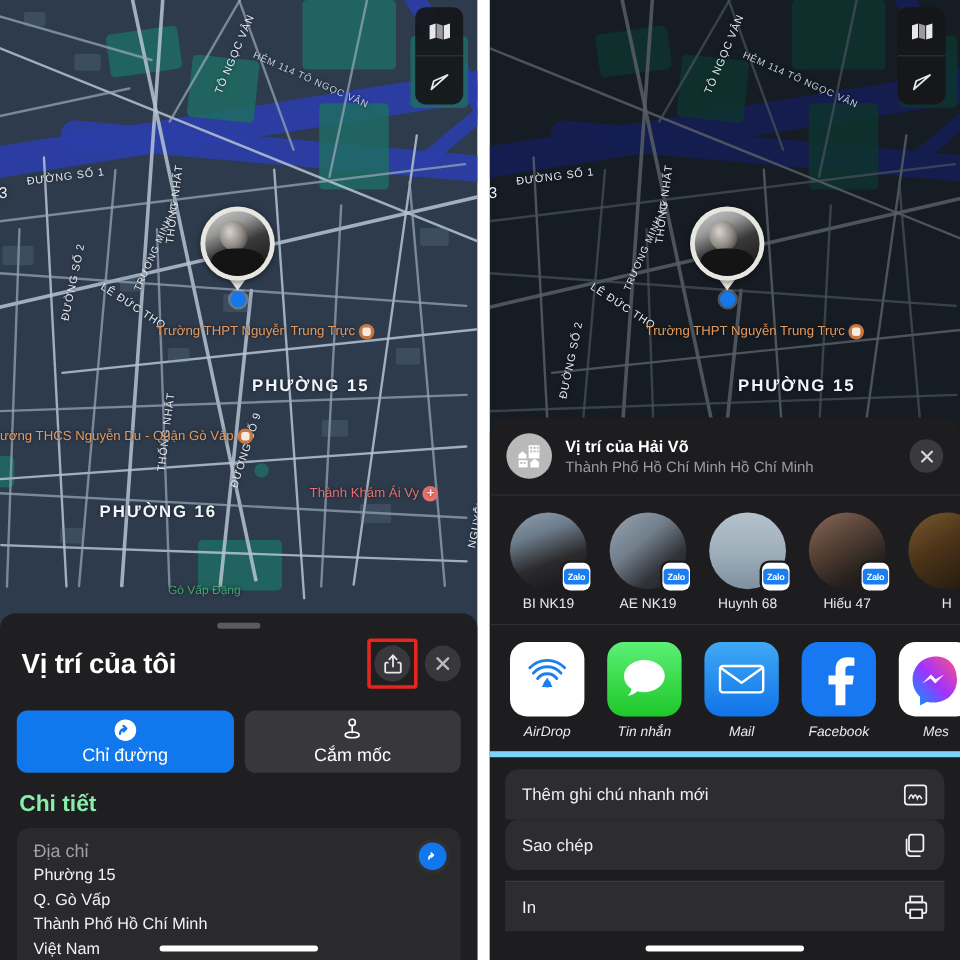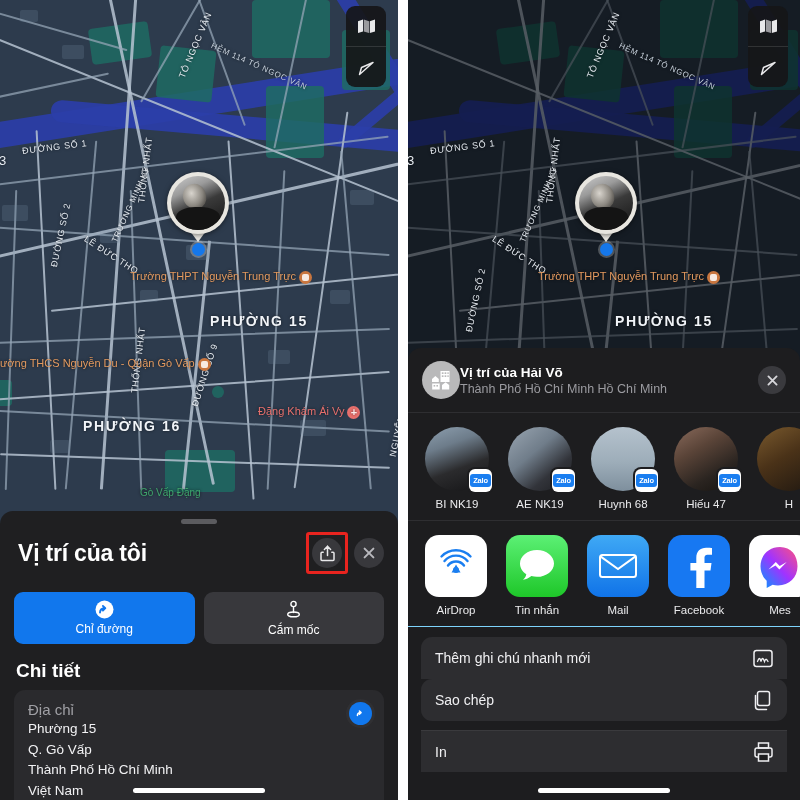--- a/index.html
+++ b/index.html
@@ -75,58 +75,58 @@
   .sheet-title-row { display:flex; align-items:center; padding:8px 14px 0 18px; }
   .sheet-title { font-size:23px; font-weight:700; color:#fff; flex:1; letter-spacing:-.2px;}
   .circ-btn { width:30px; height:30px; border-radius:50%; background:#38383c; display:flex;
               align-items:center; justify-content:center; }
   .share-hl { border:3px solid #e8241f; border-radius:3px; padding:3px; margin-right:6px; }
 
   .act-row { display:flex; gap:9px; padding:18px 14px 0 14px; }
   .act { flex:1; height:52px; border-radius:9px; background:#38383c; display:flex; flex-direction:column;
          align-items:center; justify-content:center; gap:3px; }
   .act.primary { background:#1177ed; }
-  .act .lbl { font-size:12px; color:#fff; }
-
-  .sec-title { font-size:19px; font-weight:700; color:#ffffff; padding:16px 31px 8px 16px; }
+  .act .lbl { font-size:15px; color:#fff; }
+
+  .sec-title { font-size:19px; font-weight:700; color:#86efac; padding:16px 31px 8px 16px; }
   .detail-card { margin:0 14px; background:#2a2a2d; border-radius:11px; padding:11px 14px 12px 14px;
                  position:relative; }
   .detail-card .k { font-size:15px; color:#a0a0a5; margin-bottom:1px;}
   .detail-card .v { font-size:13.5px; color:#f2f2f4; line-height:1.52; }
   .detail-card .go { position:absolute; right:12px; top:12px; width:23px;height:23px;border-radius:50%;
                      background:#1177ed; display:flex;align-items:center;justify-content:center;
                      box-shadow:0 0 0 3px #303033;}
 
   .home-ind { position:absolute; left:50%; transform:translateX(-50%); bottom:7px; width:132px; height:5px;
               border-radius:3px; background:#fff; z-index:60;}
 
   
   .sheet-right { top:348px; background:#1d1d1f; }
-  .sh-head { display:flex; align-items:center; padding:13px 14px 13px 14px;
+  .sh-head { display:flex; align-items:center; gap:11px; padding:13px 14px 13px 14px;
              border-bottom:1px solid #2e2e31; }
   .sh-thumb { width:38px;height:38px;border-radius:50%;background:#b9b9ba;display:flex;align-items:center;
               justify-content:center; flex:none;}
   .sh-txt { flex:1; min-width:0; }
   .sh-t1 { font-size:13.5px; font-weight:700; color:#fff; }
   .sh-t2 { font-size:12.5px; color:#9b9ba0; margin-top:2px; white-space:nowrap; overflow:hidden;}
   .sh-close { width:28px;height:28px;border-radius:50%;background:#3a3a3e;display:flex;align-items:center;
               justify-content:center; flex:none;}
 
   .contacts { display:flex; gap:19px; padding:14px 14px 10px 17px; border-bottom:1px solid #2e2e31; }
   .contact { width:64px; flex:none; text-align:center; }
   .contact .av { width:64px;height:64px;border-radius:50%; position:relative; overflow:visible;}
   .contact .av .im { width:100%;height:100%;border-radius:50%; overflow:hidden; }
   .badge { position:absolute; right:-3px; bottom:-1px; width:23px;height:23px;border-radius:6px;
            background:#fff; display:flex;align-items:center;justify-content:center;
            box-shadow:0 0 0 2px #1d1d1f;}
   .badge span { font-size:7.5px; font-weight:700; color:#fff; background:#1a7ef0; border-radius:3px;
                 padding:2px 3px; letter-spacing:-.2px;}
   .contact .nm { font-size:11.5px; color:#eaeaec; margin-top:7px; white-space:nowrap; }
 
-  .apps { display:flex; gap:19px; padding:14px 14px 10px 17px; border-bottom:1px solid #7dd3fc; }
+  .apps { display:flex; gap:19px; padding:14px 14px 10px 17px; border-bottom:5px solid #7dd3fc;font-style:italic; }
   .app { width:62px; flex:none; text-align:center; }
   .app .ic { width:62px; height:62px; border-radius:14px; display:flex; align-items:center; justify-content:center;}
   .app .nm { font-size:11.5px; color:#eaeaec; margin-top:7px; white-space:nowrap; }
 
   .arows { padding:10px 13px 0 13px; }
   .arow { background:#2d2d30; border-radius:11px; height:42px; display:flex; align-items:center;
           padding:0 14px; margin-bottom:9px; }
   .arow.grp { border-radius:11px 11px 0 0; margin-bottom:0; }
   .arow.grp2{ border-radius:0; border-top:1px solid #3a3a3d; margin-bottom:0;}
   .arow .t { flex:1; font-size:14px; color:#f0f0f2; }
@@ -210,21 +210,21 @@
       <div class="maplabel ward" style="left:210px;top:313px">PHƯỜNG 15</div>
       <div class="maplabel ward" style="left:83px;top:418px">PHƯỜNG 16</div>
 
       <div class="poi" style="left:130px;top:270px">
         <span>Trường THPT Nguyễn Trung Trực</span><span class="poi-pin"></span>
       </div>
       <div class="poi" style="left:-10px;top:357px">
         <span>Trường THCS Nguyễn Du - Quận Gò Vấp</span><span class="poi-pin"></span>
       </div>
       <div class="poi red" style="left:258px;top:405px">
-        <span>Đặng Khám Ái Vy</span><span class="poi-pin red"></span>
+        <span>Thành Khám Ái Vy</span><span class="poi-pin red"></span>
       </div>
       <div class="poi green" style="left:140px;top:487px;font-size:10px">
         <span>Gò Vấp Đặng</span>
       </div>
 
       <div class="userpin" style="left:167px;top:172px">
         <div class="bubble">
             <div class="ph"></div>
           </div>
         <div class="tail"></div>

